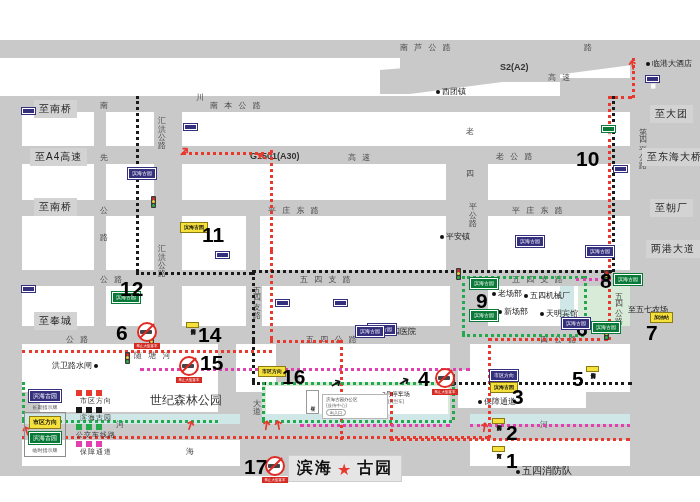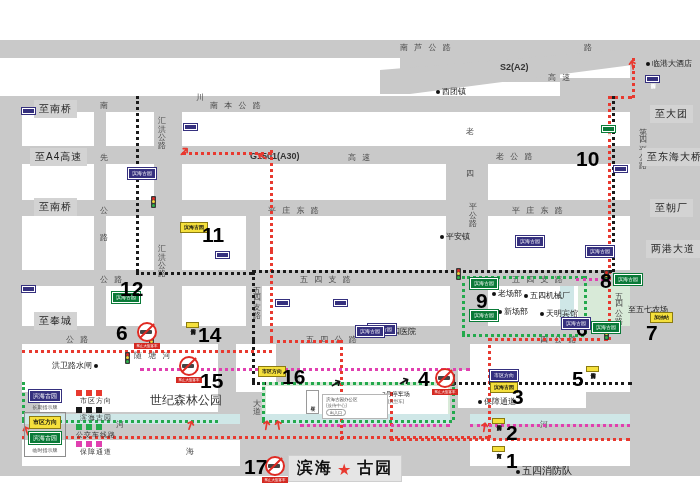--- a/index.html
+++ b/index.html
@@ -373,21 +373,21 @@
   </div>
   <div class="num" style="left:116px;top:322px;">6</div>
 
   <div class="sign yellow vert" style="left:186px;top:322px;">滨海古园</div>
   <div class="num" style="left:198px;top:324px;">14</div>
 
   <div class="prohib" style="left:176px;top:356px;">
     <div class="circ"></div>
     <div class="cap">禁止大型客车</div>
   </div>
-  <div class="num" style="left:200px;top:370px;">15</div>
+  <div class="num" style="left:200px;top:352px;">15</div>
 
   <div class="sign yellow" style="left:258px;top:366px;">市区方向</div>
   <div class="num" style="left:282px;top:366px;">16</div>
 
   <div class="prohib" style="left:262px;top:456px;">
     <div class="circ"></div>
     <div class="cap">禁止大型客车</div>
   </div>
   <div class="num" style="left:244px;top:456px;">17</div>
 

